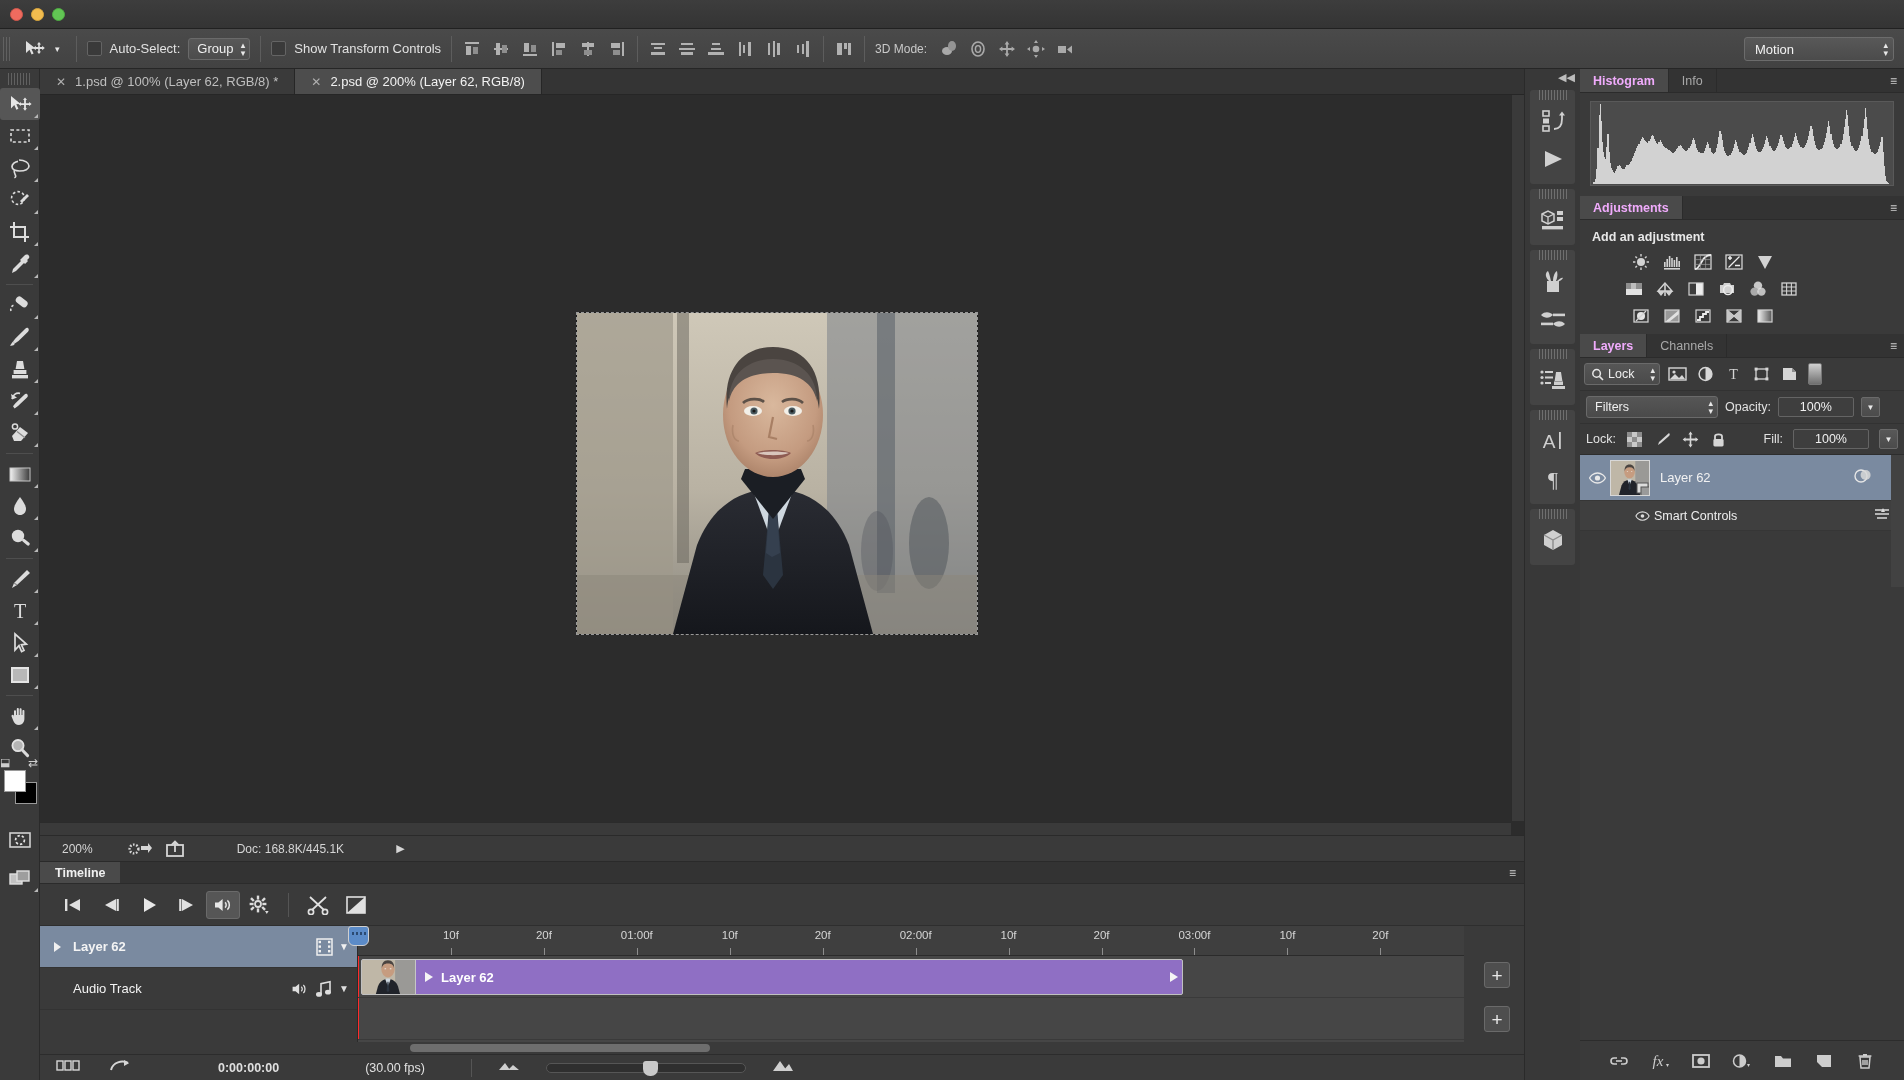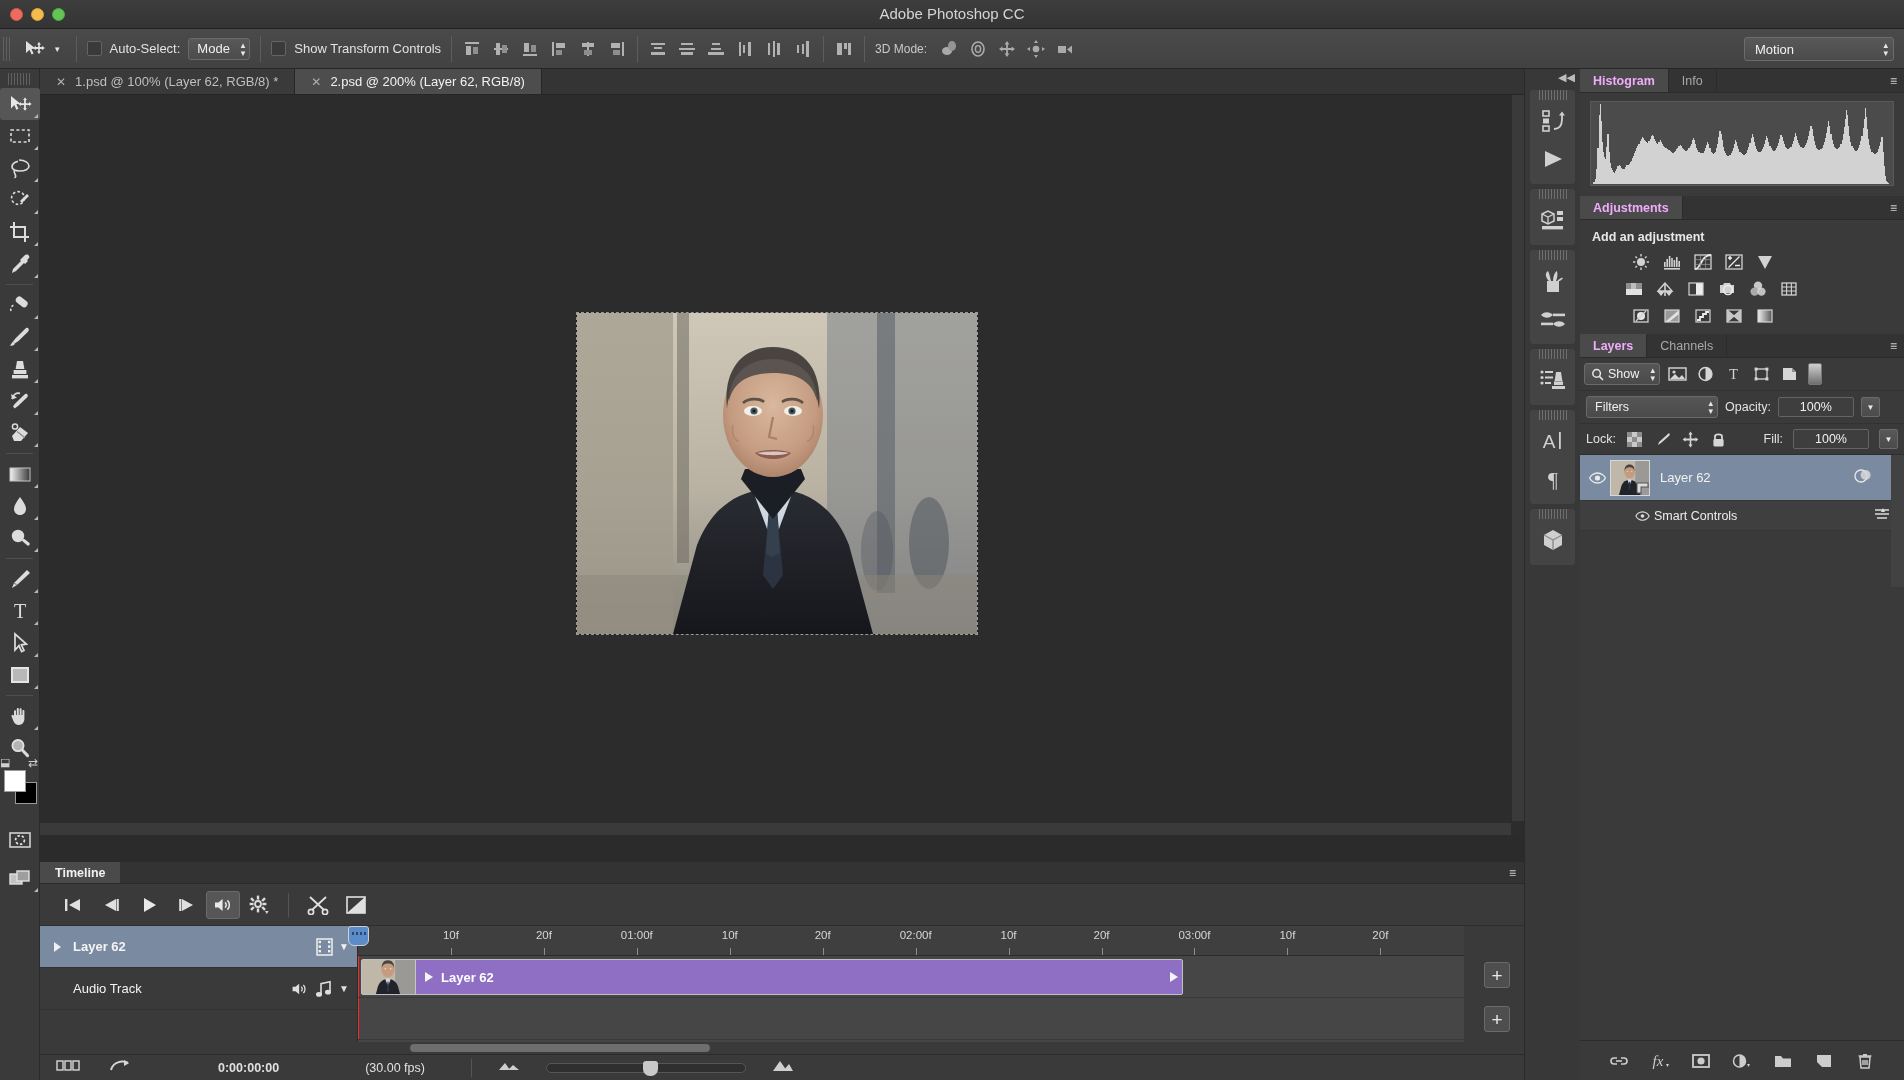--- a/index.html
+++ b/index.html
@@ -327,40 +327,39 @@
 <body>
 
 <div id="app">
 
   <div class="titlebar">
     <div class="traffic">
       <div class="tl r"></div>
       <div class="tl y"></div>
       <div class="tl g"></div>
     </div>
-    <div class="app-title">Adobe Photoshop CC</div>
   </div>
 
   <div class="optionsbar">
     <div class="opt-grip"></div>
     <div class="tool-chip">
       <svg width="22" height="20" viewBox="0 0 22 20">
         <path d="M3 2 L3 14 L6.5 10.8 L8.6 15.5 L10.6 14.5 L8.5 10 L12.5 9.6 Z" fill="#e0e0e0"></path>
         <path d="M17 3 L19.6 6 L18.2 6 L18.2 9.2 L21 9.2 L21 7.8 L24 10.4" fill="none"></path>
         <g fill="#e0e0e0" transform="translate(11,3)">
           <path d="M5 0 L7 2.6 L5.8 2.6 L5.8 5 L8.2 5 L8.2 3.8 L10.8 6 L8.2 8.2 L8.2 7 L5.8 7 L5.8 9.4 L7 9.4 L5 12 L3 9.4 L4.2 9.4 L4.2 7 L1.8 7 L1.8 8.2 L-0.8 6 L1.8 3.8 L1.8 5 L4.2 5 L4.2 2.6 L3 2.6 Z"></path>
         </g>
       </svg>
       <span class="stepper">▾</span>
     </div>
     <div class="opt-sep"></div>
     <div class="cbox"></div>
     <span class="opt-label" style="margin-left:8px">Auto-Select:</span>
     <div class="mini-select" style="margin-left:8px">
-      <span>Mode</span>
+      <span>Group</span>
       <span class="stepper">▴<br>▾</span>
     </div>
     <div class="opt-sep"></div>
     <div class="cbox"></div>
     <span class="opt-label" style="margin-left:8px">Show Transform Controls</span>
     <div class="opt-sep"></div>
 
     <div class="align-grp">
       <svg class="align-btn" viewBox="0 0 20 20">
           <rect x="3" y="3" width="14" height="2" fill="#c9c9c9"></rect>
@@ -714,20 +713,33 @@
         <path d="M180 140 C188 138 204 138 212 140 C204 143 188 143 180 140 Z" fill="#d9c6bd"></path>
         <path d="M156 112 C154 122 158 128 162 128" stroke="#a07a60" stroke-width="1.6" fill="none" opacity="0.5"></path>
         <path d="M236 112 C238 122 234 128 230 128" stroke="#a07a60" stroke-width="1.6" fill="none" opacity="0.5"></path>
       </svg>
     </div>
     <div class="art-marq"></div>
     <div class="vscroll-doc"></div>
     <div class="hscroll-doc"></div>
   </div>
 
+  <div class="statusbar-doc">
+    <span>200%</span>
+    <svg width="26" height="16" viewBox="0 0 26 16" style="margin-left:22px">
+        <circle cx="7" cy="8" r="4.4" fill="none" stroke="#d5d5d5" stroke-width="2.4" stroke-dasharray="1.6 1.6"></circle>
+        <path d="M14 5 L21 5 L21 2 L25 7 L21 12 L21 9 L14 9 Z" fill="#d5d5d5"></path>
+      </svg>
+    <svg width="20" height="17" viewBox="0 0 20 17">
+        <rect x="2" y="5" width="16" height="11" fill="none" stroke="#d5d5d5" stroke-width="1.8"></rect>
+        <path d="M10 12 L10 2 M6.4 5.2 L10 1.6 L13.6 5.2" stroke="#d5d5d5" stroke-width="1.8" fill="none"></path>
+      </svg>
+    <span style="margin-left:40px">Doc: 168.8K/445.1K</span>
+    <span style="margin-left:40px; font-size:11px">▶</span>
+  </div>
 
   <div class="icondock">
     <div class="dock-collapse">◀◀</div>
 
     <div class="dock-grp">
       <div class="dock-grip"></div>
       <div class="dock-icon">
         <svg width="26" height="24" viewBox="0 0 26 24">
             <rect x="3" y="2" width="6" height="5" fill="none" stroke="#d0d0d0" stroke-width="1.6"></rect>
             <rect x="3" y="9.5" width="6" height="5" fill="#d0d0d0"></rect>
@@ -1261,21 +1273,21 @@
         <span class="pmenu">≡</span>
       </div>
 
       <div class="lay-filter">
         <div class="kind-sel">
           <span style="display:flex;align-items:center;gap:4px">
             <svg width="13" height="13" viewBox="0 0 13 13">
                 <circle cx="5.6" cy="5.4" r="3.8" fill="none" stroke="#e6e6e6" stroke-width="1.5"></circle>
                 <path d="M8.4 8.4 L12 12" stroke="#e6e6e6" stroke-width="1.6"></path>
               </svg>
-            <span>Show</span>
+            <span>Lock</span>
           </span>
           <span class="stepper">▴<br>▾</span>
         </div>
         <div class="filt-icon">
             <svg width="19" height="16" viewBox="0 0 19 16">
               <rect x="1" y="2" width="17" height="12" fill="none" stroke="#d6d6d6" stroke-width="1.4"></rect>
               <circle cx="6" cy="6" r="1.6" fill="#d6d6d6"></circle>
               <path d="M2 13 L7 8 L11 12 L14 9 L17 13 Z" fill="#d6d6d6"></path>
             </svg>
           </div>

